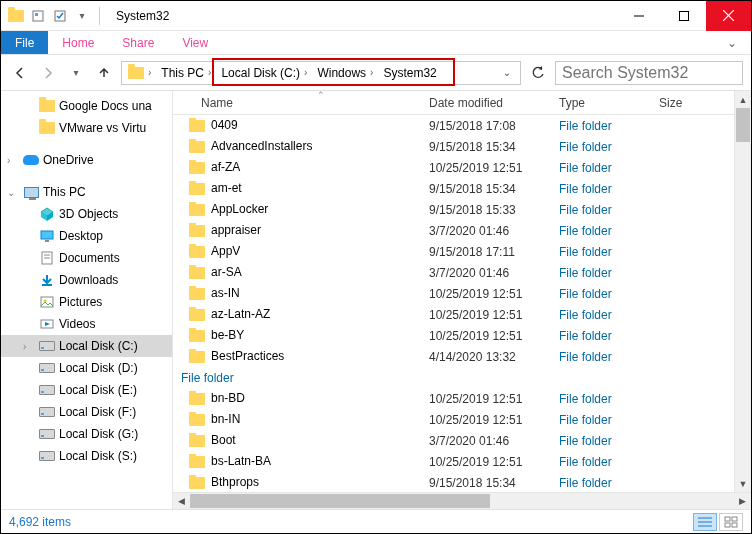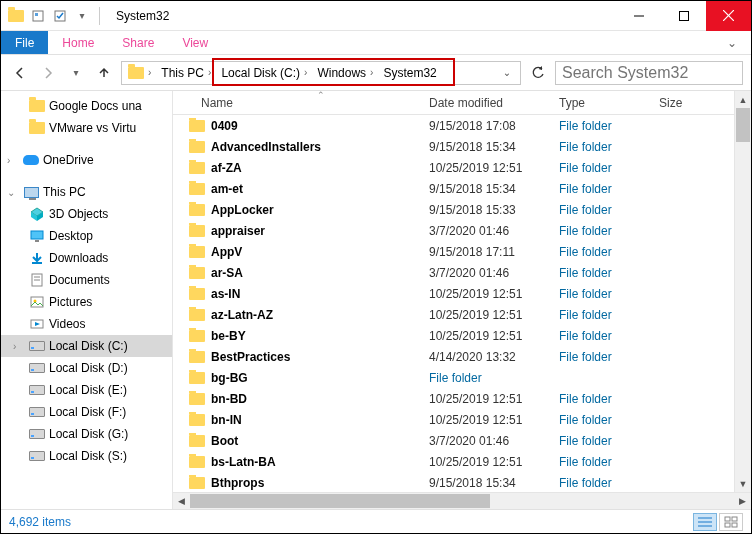--- a/index.html
+++ b/index.html
@@ -27,38 +27,38 @@
 .addr .caret { color:#666; font-size:10px; padding:0 2px; }
 .addr .hl { position:absolute; border:2px solid #cc0000; pointer-events:none; }
 .addr-ctrl { width:22px; height:22px; display:flex; align-items:center; justify-content:center; color:#555; }
 .search { width:188px; height:24px; border:1px solid #c7c7c7; display:flex; align-items:center; padding:0 6px; color:#777; }
 .search input { border:none; outline:none; flex:1; color:#777; font-size:16px; background:transparent; }
 
 
 .body { flex:1; display:flex; overflow:hidden; }
 .tree { width:172px; border-right:1px solid #e5e5e5; overflow-y:auto; overflow-x:hidden; padding-top:4px; }
 .tnode { display:flex; align-items:center; height:22px; padding-left:6px; gap:4px; white-space:nowrap; }
-.tnode.d1 { padding-left:12px; }
+.tnode.d1 { padding-left:22px; }
 .tnode.sel { background:#d8d8d8; }
 .tw { width:12px; color:#808080; font-size:10px; }
 .ticon { width:16px; height:16px; display:flex; align-items:center; justify-content:center; }
 
 
 .list { flex:1; display:flex; flex-direction:column; overflow:hidden; }
 .cols { height:24px; display:flex; align-items:center; border-bottom:1px solid #e5e5e5; color:#444; position:relative; }
 .col { padding:0 8px; border-right:1px solid transparent; height:100%; display:flex; align-items:center; }
 .col.name { width:248px; padding-left:28px; }
 .col.date { width:130px; }
 .col.type { width:100px; }
 .col.size { width:60px; text-align:right; }
 .sort-ind { position:absolute; left:144px; top:-1px; color:#888; font-size:9px; }
 .rows { flex:1; overflow:hidden; }
 .row { height:21px; display:flex; align-items:center; }
 .cell { padding:0 8px; overflow:hidden; text-overflow:ellipsis; white-space:nowrap; }
-.cell.name { width:248px; display:flex; align-items:center; gap:6px; padding-left:16px;font-weight:bold; }
+.cell.name { width:248px; display:flex; gap:6px; padding-left:16px; }
 .cell.date { width:130px; color:#333; }
 .cell.type { width:100px; color:#0369a1; }
 .cell.size { width:60px; }
 .vscroll { width:17px; background:#f0f0f0; border-left:1px solid #e5e5e5; position:relative; }
 .vthumb { position:absolute; left:1px; right:1px; top:17px; height:34px; background:#c2c2c2; }
 .varr { position:absolute; left:0; right:0; height:17px; display:flex; align-items:center; justify-content:center; color:#555; font-size:9px; }
 .hscroll { height:17px; background:#f0f0f0; border-top:1px solid #e5e5e5; position:relative; }
 .hthumb { position:absolute; top:1px; bottom:1px; left:17px; width:300px; background:#c2c2c2; }
 .harr { position:absolute; top:0; bottom:0; width:17px; display:flex; align-items:center; justify-content:center; color:#555; font-size:9px; }
 
@@ -239,36 +239,36 @@
             <rect x="2" y="3" width="12" height="8" fill="#4fc3f7" stroke="#0288d1"></rect>
             <rect x="6" y="12" width="4" height="2" fill="#888"></rect>
           </svg>
         </span>
         <span>Desktop</span>
       </div>
       <div class="tnode d1 ">
         <span class="tw"></span>
         <span class="ticon">
           <svg width="16" height="16">
-            <path d="M8 3 L8 10 M4 7 L8 11 L12 7" stroke="#0288d1" fill="none" stroke-width="2"></path>
-            <line x1="3" y1="13" x2="13" y2="13" stroke="#0288d1" stroke-width="2"></line>
-          </svg>
-        </span>
-        <span>Downloads</span>
-      </div>
-      <div class="tnode d1 ">
-        <span class="tw"></span>
-        <span class="ticon">
-          <svg width="16" height="16">
             <rect x="3" y="2" width="10" height="12" fill="#fff" stroke="#888"></rect>
             <line x1="5" y1="5" x2="11" y2="5" stroke="#888"></line>
             <line x1="5" y1="8" x2="11" y2="8" stroke="#888"></line>
           </svg>
         </span>
         <span>Documents</span>
+      </div>
+      <div class="tnode d1 ">
+        <span class="tw"></span>
+        <span class="ticon">
+          <svg width="16" height="16">
+            <path d="M8 3 L8 10 M4 7 L8 11 L12 7" stroke="#0288d1" fill="none" stroke-width="2"></path>
+            <line x1="3" y1="13" x2="13" y2="13" stroke="#0288d1" stroke-width="2"></line>
+          </svg>
+        </span>
+        <span>Downloads</span>
       </div>
       <div class="tnode d1 ">
         <span class="tw"></span>
         <span class="ticon">
           <svg width="16" height="16">
             <rect x="2" y="3" width="12" height="10" fill="#fff" stroke="#888"></rect>
             <circle cx="6" cy="7" r="1.5" fill="#ffc107"></circle>
             <path d="M2 12 L6 8 L9 11 L11 9 L14 12" stroke="#4caf50" fill="none"></path>
           </svg>
         </span>
@@ -464,26 +464,20 @@
                 <span class="ticon">
                   <span class="folder-ico"></span>
                 </span>
                 <span>BestPractices</span>
               </div>
       <div class="cell date">4/14/2020 13:32</div>
       <div class="cell type">File folder</div>
       <div class="cell size"></div>
     </div>
             <div class="row">
-      <div class="cell name">
-                <span class="ticon">
-                  <span class="folder-ico"></span>
-                </span>
-                <span>bg-BG</span>
-              </div>
       <div class="cell type">File folder</div>
       <div class="cell size"></div>
     </div>
             <div class="row">
       <div class="cell name">
                 <span class="ticon">
                   <span class="folder-ico"></span>
                 </span>
                 <span>bn-BD</span>
               </div>

